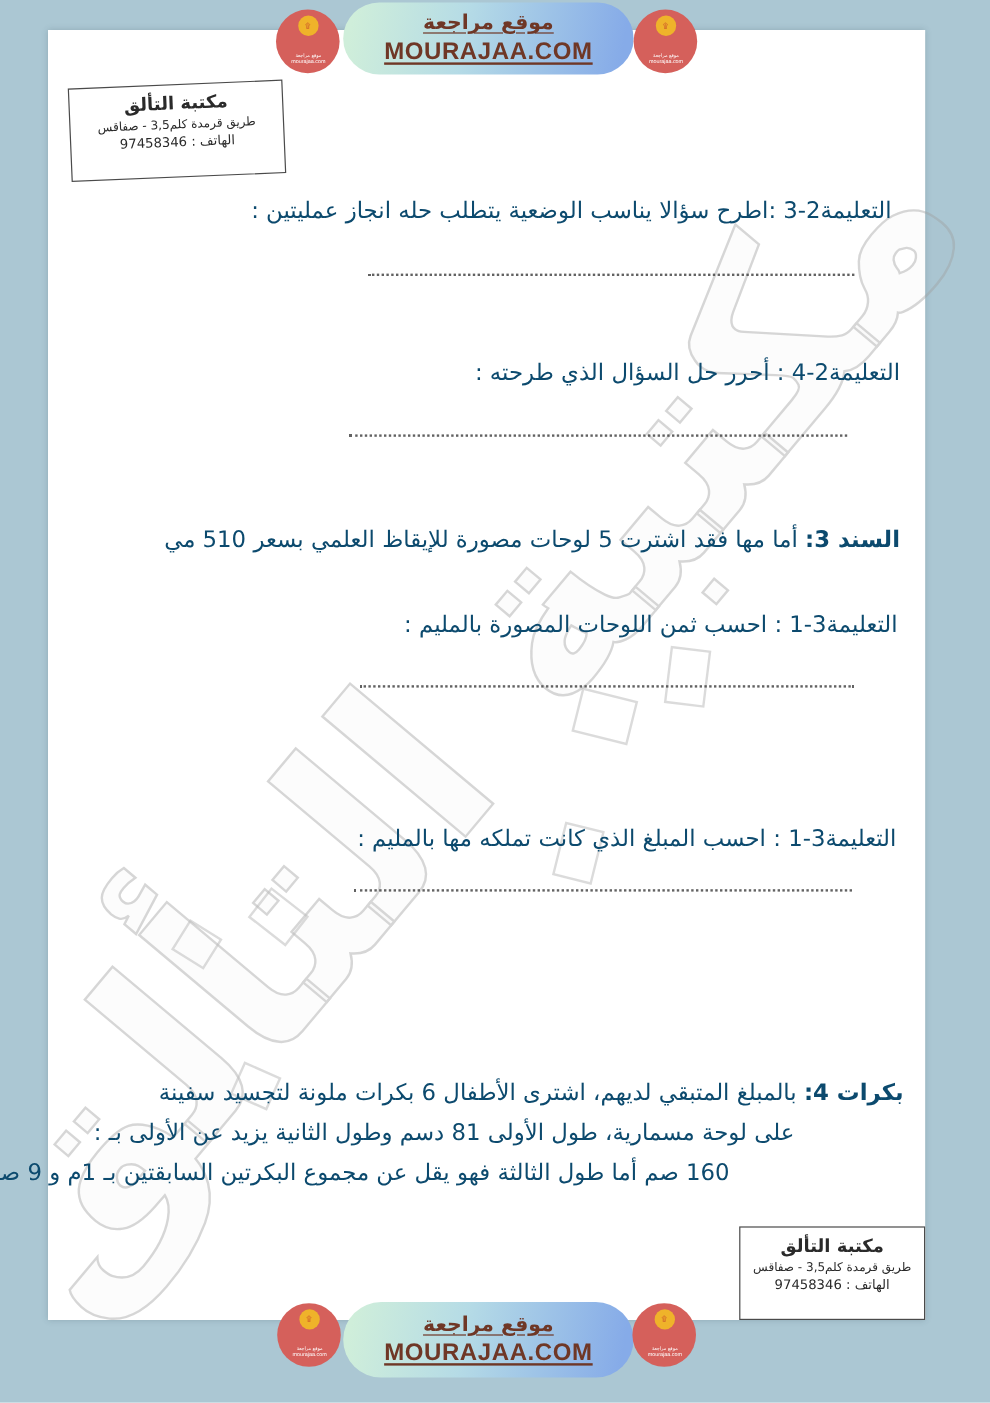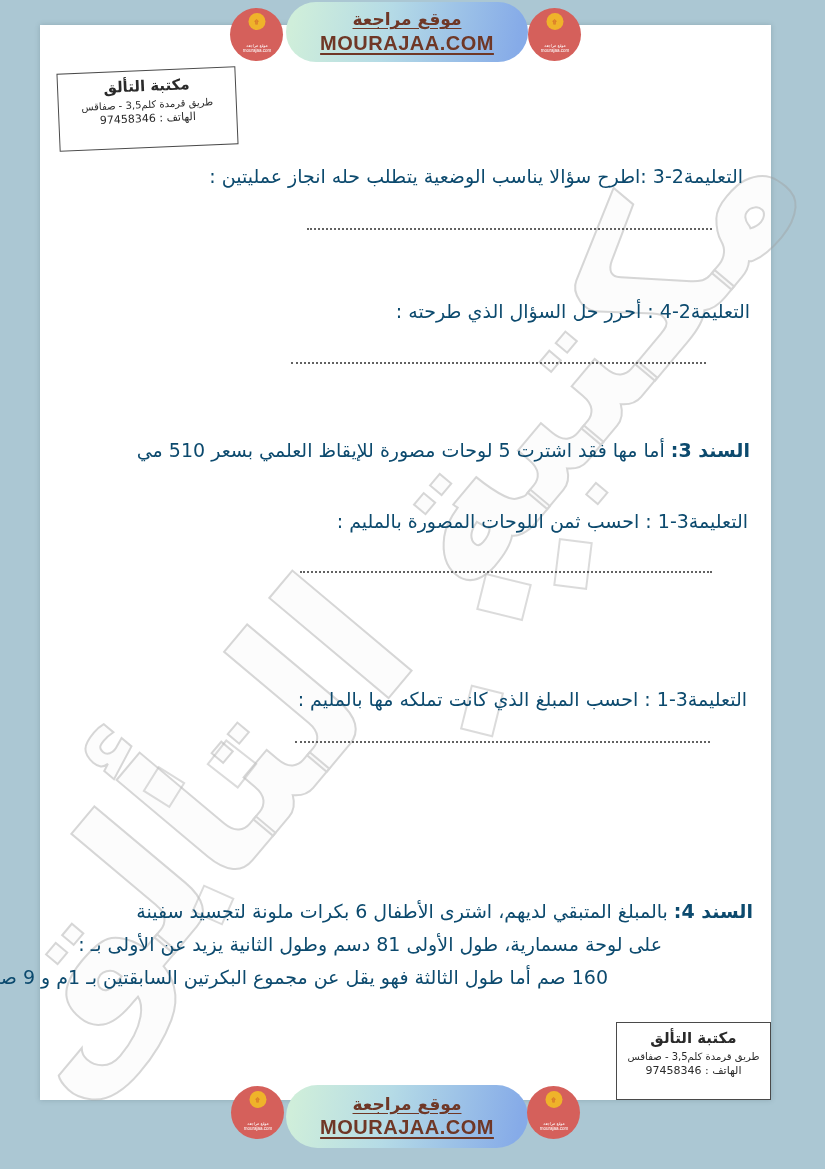--- a/index.html
+++ b/index.html
@@ -125,21 +125,21 @@
   <div class="dots" style="top:362px;right:119px;width:415px;"></div>
 
   <div class="line" style="top:437px;right:75px;"><b>السند 3:</b><span> أما مها فقد اشترت 5 لوحات مصورة للإيقاظ العلمي بسعر 510 مي</span></div>
 
   <div class="line" style="top:508px;right:77px;">التعليمة3-1 : احسب ثمن اللوحات المصورة بالمليم :</div>
   <div class="dots" style="top:571px;right:113px;width:412px;"></div>
 
   <div class="line" style="top:686px;right:78px;">التعليمة3-1 : احسب المبلغ الذي كانت تملكه مها بالمليم :</div>
   <div class="dots" style="top:741px;right:115px;width:415px;"></div>
 
-  <div class="line" style="top:898px;right:72px;"><b>السند 4:</b><span> بالمبلغ المتبقي لديهم، اشترى الأطفال 6 بكرات ملونة لتجسيد سفينة</span></div>
+  <div class="line" style="top:898px;right:72px;"><b>بكرات 4:</b><span> بالمبلغ المتبقي لديهم، اشترى الأطفال 6 بكرات ملونة لتجسيد سفينة</span></div>
   <div class="line" style="top:931px;right:163px;">على لوحة مسمارية، طول الأولى 81 دسم وطول الثانية يزيد عن الأولى بـ :</div>
   <div class="line" style="top:964px;right:217px;">160 صم أما طول الثالثة فهو يقل عن مجموع البكرتين السابقتين بـ 1م و 9 صم</div>
 
   <div class="stamp stamp-br">
     <div class="t">مكتبة التألق</div>
     <div class="a">طريق قرمدة كلم3,5 - صفاقس</div>
     <div class="p">الهاتف : 97458346</div>
   </div>
 
   <div class="pill pill-bottom">

